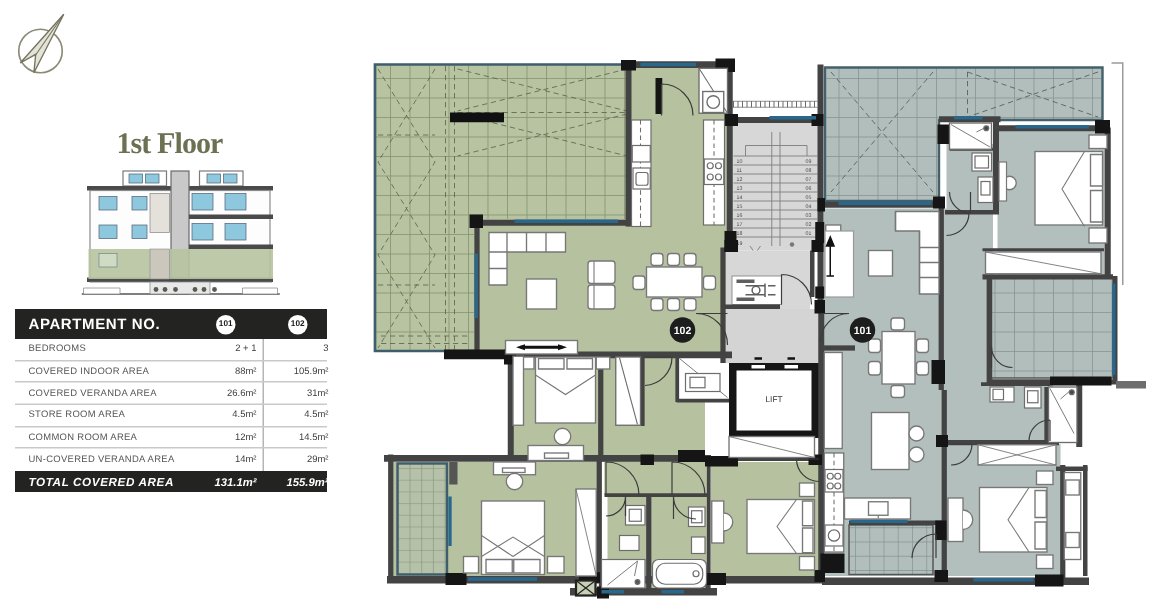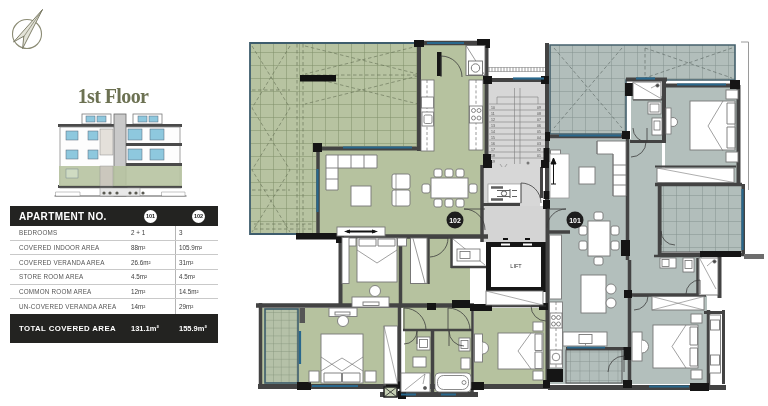--- a/index.html
+++ b/index.html
@@ -6,24 +6,24 @@
 *{box-sizing:border-box;}
 body{font-family:"Liberation Sans", sans-serif;}
 #stage{position:relative;width:768px;height:406px;background:#fff;}
 #plansvg{position:absolute;left:0;top:0;}
 #tbl{position:absolute;left:10px;top:206px;width:208px;font-family:"Liberation Sans",sans-serif;}
 .thead{background:#232321;color:#fff;height:20px;display:flex;align-items:center;position:relative;}
 .thead .t{font-size:10px;font-weight:bold;letter-spacing:.4px;margin-left:9px;}
 .crc{position:absolute;width:13px;height:13px;border-radius:50%;background:#fff;color:#1a1a1a;font-size:5.5px;font-weight:bold;display:flex;align-items:center;justify-content:center;top:3.5px;}
 .trow{height:14.7px;display:flex;align-items:center;position:relative;border-bottom:1px solid #c9c9c9;color:#4c4c4c;}
 .trow .lab{font-size:6.3px;letter-spacing:.2px;margin-left:9px;color:#555;}
-.v1,.v2{position:absolute;font-size:6.3px;color:#3c3c3c;text-align:left;width:40px;}
+.v1,.v2{position:absolute;font-size:6.3px;color:#3c3c3c;text-align:right;width:40px;}
 .v1{left:121px;}
 .v2{left:169px;}
-.tfoot{background:#232321;color:#fff;height:29px;display:flex;align-items:center;position:relative;}
+.tfoot{background:#232321;color:#fff;height:14px;display:flex;align-items:center;position:relative;font-style:italic;}
 .tfoot .t{font-size:7.8px;font-weight:bold;letter-spacing:.4px;margin-left:9px;}
 .tfoot .v1,.tfoot .v2{font-size:7.5px;font-weight:bold;color:#fff;}
 #vline{position:absolute;left:165px;top:0px;width:1px;height:88px;background:#b5b5b5;}
 #title{position:absolute;left:20px;top:85px;width:186px;text-align:center;font-family:"Liberation Serif",serif;font-weight:bold;font-size:20px;letter-spacing:-0.6px;color:#6c7152;}
 </style>
 </head>
 <body>
 <div id="stage">
 
 <div id="title">1st Floor</div>

